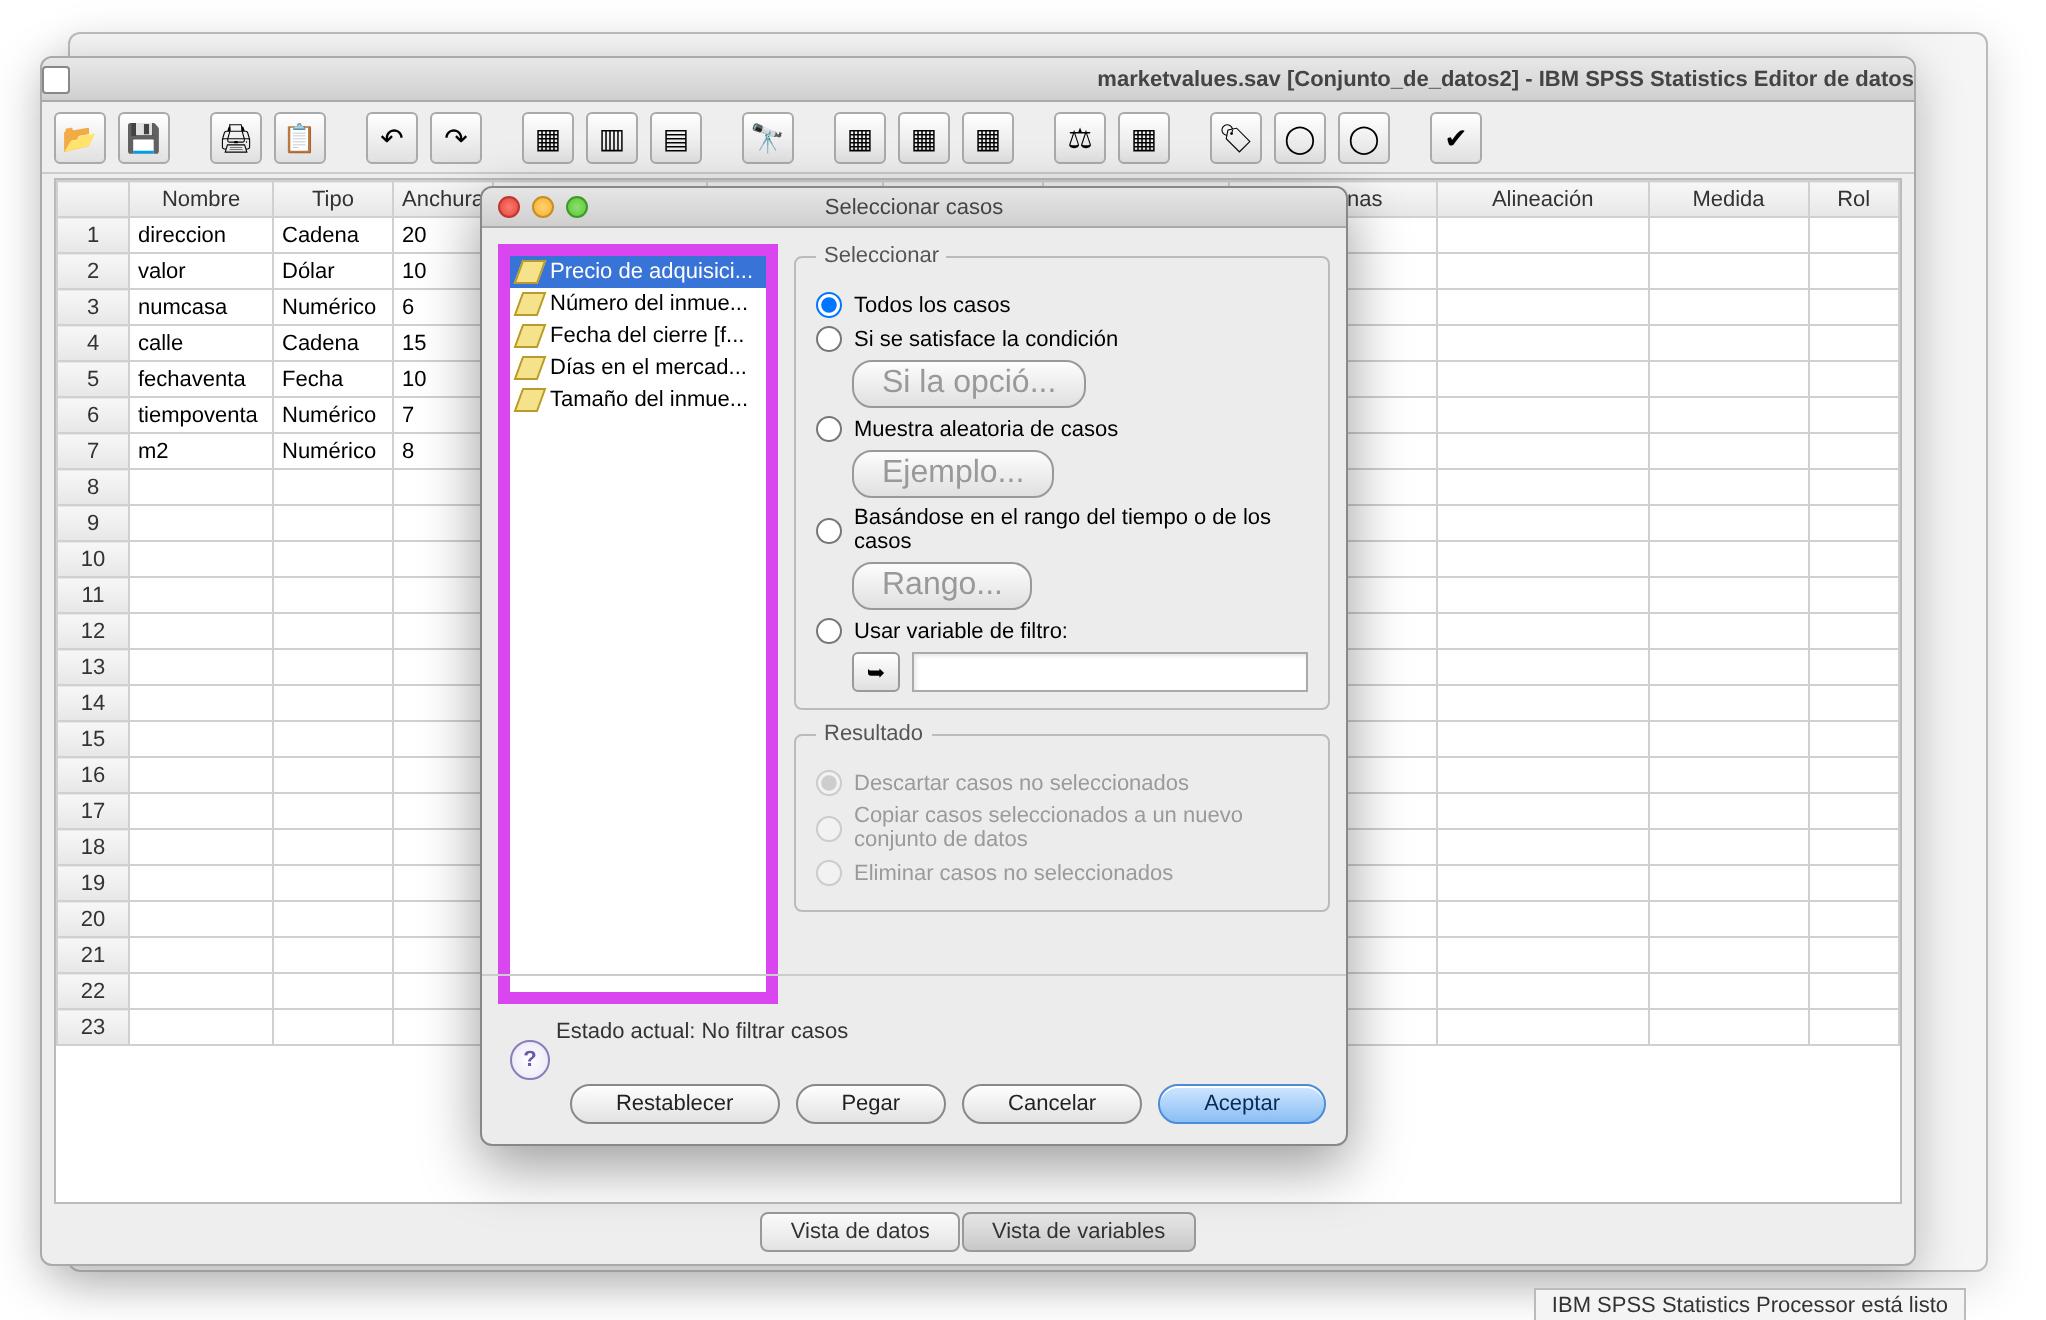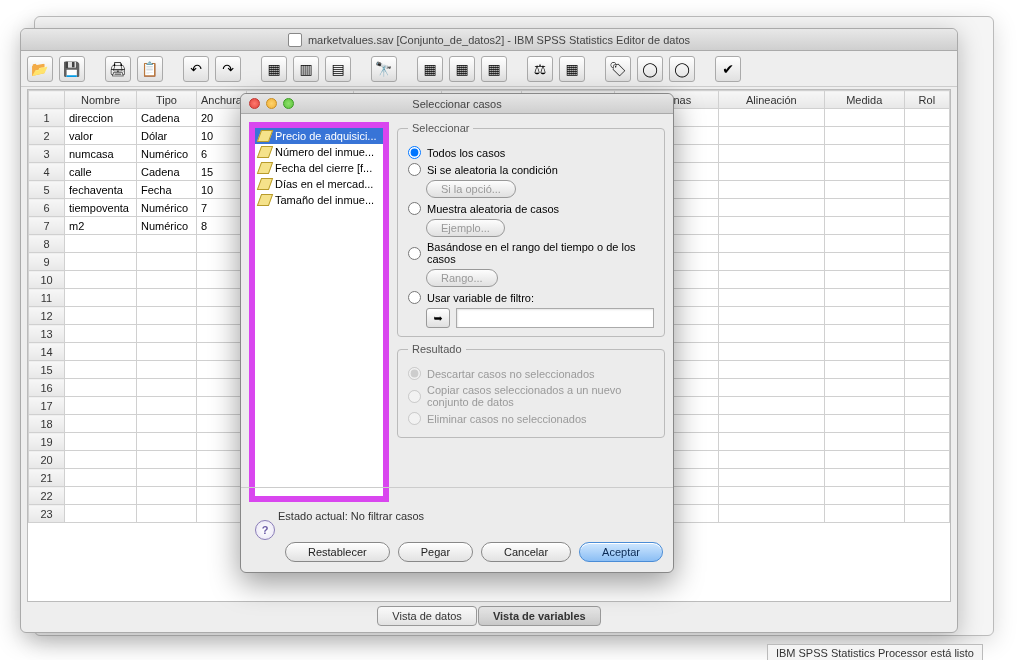--- a/index.html
+++ b/index.html
@@ -11,40 +11,40 @@
   box-shadow: 0 6px 24px rgba(0,0,0,0.25);
 }
 .window-bg {
   position: absolute; left: 34px; top: 16px; width: 960px; height: 620px;
   background: #f5f5f5; border: 1px solid #bbb; border-radius: 6px;
   box-shadow: 0 6px 24px rgba(0,0,0,0.15);
 }
 .titlebar {
   height: 22px; background: linear-gradient(#e8e8e8,#cfcfcf);
   border-top-left-radius: 6px; border-top-right-radius: 6px;
-  border-bottom: 1px solid #aaa; display: flex; align-items: center; justify-content: center;
-  position: relative; color: #444;
+  border-bottom: 1px solid #aaa; display: flex; align-items: center; justify-content: space-between;
+  position: relative; color: #444; font-weight: bold;
 }
 .doc-icon { width: 14px; height: 14px; background: #fff; border: 1px solid #888; border-radius: 2px; margin-right: 6px; display: inline-block; }
 
 .toolbar { height: 36px; background: #eeeeee; display: flex; align-items: center; padding: 2px 6px; gap: 6px; border-bottom: 1px solid #ccc; }
 .tb-btn { width: 26px; height: 26px; background: linear-gradient(#fff,#e0e0e0); border: 1px solid #aaa; border-radius: 3px; display:flex;align-items:center;justify-content:center;}
 .tb-sep { width: 8px; }
 .ic { font-size: 14px; }
 
 .grid-area { position:absolute; top:60px; left:6px; right:6px; bottom:30px; background:#fff; border:1px solid #bbb; overflow:hidden;}
 table.datagrid { border-collapse: collapse; width: 100%; }
 table.datagrid th, table.datagrid td { border: 1px solid #d0d0d0; height: 18px; padding: 0 4px; text-align: left; background: #fff; font-size: 11px; }
 table.datagrid th { background: linear-gradient(#f7f7f7,#e7e7e7); color:#333; font-weight: normal; text-align:center; }
 table.datagrid td.rowhead { background: linear-gradient(#f7f7f7,#e7e7e7); text-align:center; width:36px; color:#333;}
 table.datagrid .colname{width:72px;} .coltype{width:60px;} .colw{width:42px;text-align:right;}
 
 .viewtabs { position:absolute; bottom:6px; left:0; right:0; text-align:center; }
 .viewtab { display:inline-block; padding:3px 14px; background:linear-gradient(#fdfdfd,#e2e2e2); border:1px solid #999; border-radius:4px; margin:0 -1px; color:#333;}
-.viewtab.active { background:linear-gradient(#e8e8e8,#c8c8c8); font-weight:bold;}
+.viewtab.active { background:linear-gradient(#e8e8e8,#c8c8c8); font-weight:normal;}
 
 .statusbar { position:absolute; bottom:-2px; right:40px; background:#f4f4f4; border:1px solid #bbb; padding:2px 8px; color:#333;}
 
 .dialog {
   position:absolute; left:240px; top:93px; width:434px; height:480px;
   background:#ececec; border:1px solid #888; border-radius:6px;
   box-shadow:0 10px 30px rgba(0,0,0,0.4);
 }
 .dlg-titlebar { height:20px; background:linear-gradient(#e6e6e6,#cfcfcf); border-top-left-radius:6px;border-top-right-radius:6px; border-bottom:1px solid #aaa; display:flex;align-items:center;justify-content:center;position:relative;color:#444;}
 .traffic { position:absolute; left:8px; top:4px; display:flex; gap:6px;}
@@ -58,21 +58,21 @@
 .varitem{padding:2px 4px;display:flex;align-items:center;gap:4px;white-space:nowrap;overflow:hidden;text-overflow:ellipsis;}
 .varitem.sel{background:#3874d7;color:#fff;}
 .ruler-ic{width:12px;height:12px;display:inline-block;background:#f5e28a;border:1px solid #b89b2a;transform:skewX(-20deg);}
 .varitem.sel .ruler-ic{background:#f5e28a;}
 
 .right-pane{flex:1;display:flex;flex-direction:column;gap:6px;}
 fieldset{border:1px solid #bbb;border-radius:4px;padding:8px 10px;}
 legend{padding:0 4px;color:#555;}
 .radio-row{display:flex;align-items:center;gap:6px;margin:4px 0;}
 .radio-row input[type=radio]{width:13px;height:13px;}
-.sub-btn{display:inline-block;padding:2px 14px;background:linear-gradient(#fdfdfd,#e0e0e0);border:1px solid #999;border-radius:10px;color:#999;margin-left:18px;font-size:11px;}
+.sub-btn{display:inline-block;padding:2px 14px;background:linear-gradient(#fdfdfd,#e0e0e0);border:1px solid #999;border-radius:10px;color:#999;margin-left:18px;font-size:16px;}
 .filter-row{display:flex;align-items:center;gap:6px;margin-left:18px;margin-top:4px;}
 .arrow-box{width:24px;height:20px;background:linear-gradient(#fff,#e0e0e0);border:1px solid #999;border-radius:3px;display:flex;align-items:center;justify-content:center;}
 .filter-input{flex:1;height:20px;background:#fff;border:1px solid #aaa;box-shadow:inset 1px 1px 2px rgba(0,0,0,0.1);}
 .ds-label{color:#999;margin-left:18px;}
 .ds-input{width:160px;height:18px;background:#fff;border:1px solid #bbb;margin-left:4px;}
 
 .dlg-status{padding:0 10px;color:#333;margin-left:27px;}
 .dlg-footer{position:absolute;left:0;right:0;bottom:0;padding:10px;display:flex;align-items:center;gap:8px;justify-content:flex-end;border-top:1px solid #ccc;}
 .help-ic{width:20px;height:20px;border:1px solid #8a7db8;border-radius:50%;color:#6a5aa6;display:flex;align-items:center;justify-content:center;margin-right:auto;margin-left:4px;font-weight:bold;background:radial-gradient(#fff,#e8e4f5);}
 .pill-btn{padding:3px 22px;background:linear-gradient(#fefefe,#e2e2e2);border:1px solid #888;border-radius:11px;color:#222;box-shadow:0 1px 0 #fff inset;margin-top:44px;}
@@ -550,21 +550,21 @@
 
     <div class="right-pane">
       <fieldset>
         <legend>Seleccionar</legend>
         <div class="radio-row">
           <input type="radio" checked="" style="">
           <span>Todos los casos</span>
         </div>
         <div class="radio-row">
           <input type="radio" style="">
-          <span>Si se aleatoria la condición</span>
+          <span>Si se satisface la condición</span>
         </div>
         <div><span class="sub-btn">Si la opció...</span></div>
         <div class="radio-row">
           <input type="radio" style="">
           <span>Muestra aleatoria de casos</span>
         </div>
         <div><span class="sub-btn">Ejemplo...</span></div>
         <div class="radio-row">
           <input type="radio" style="">
           <span>Basándose en el rango del tiempo o de los casos</span>

